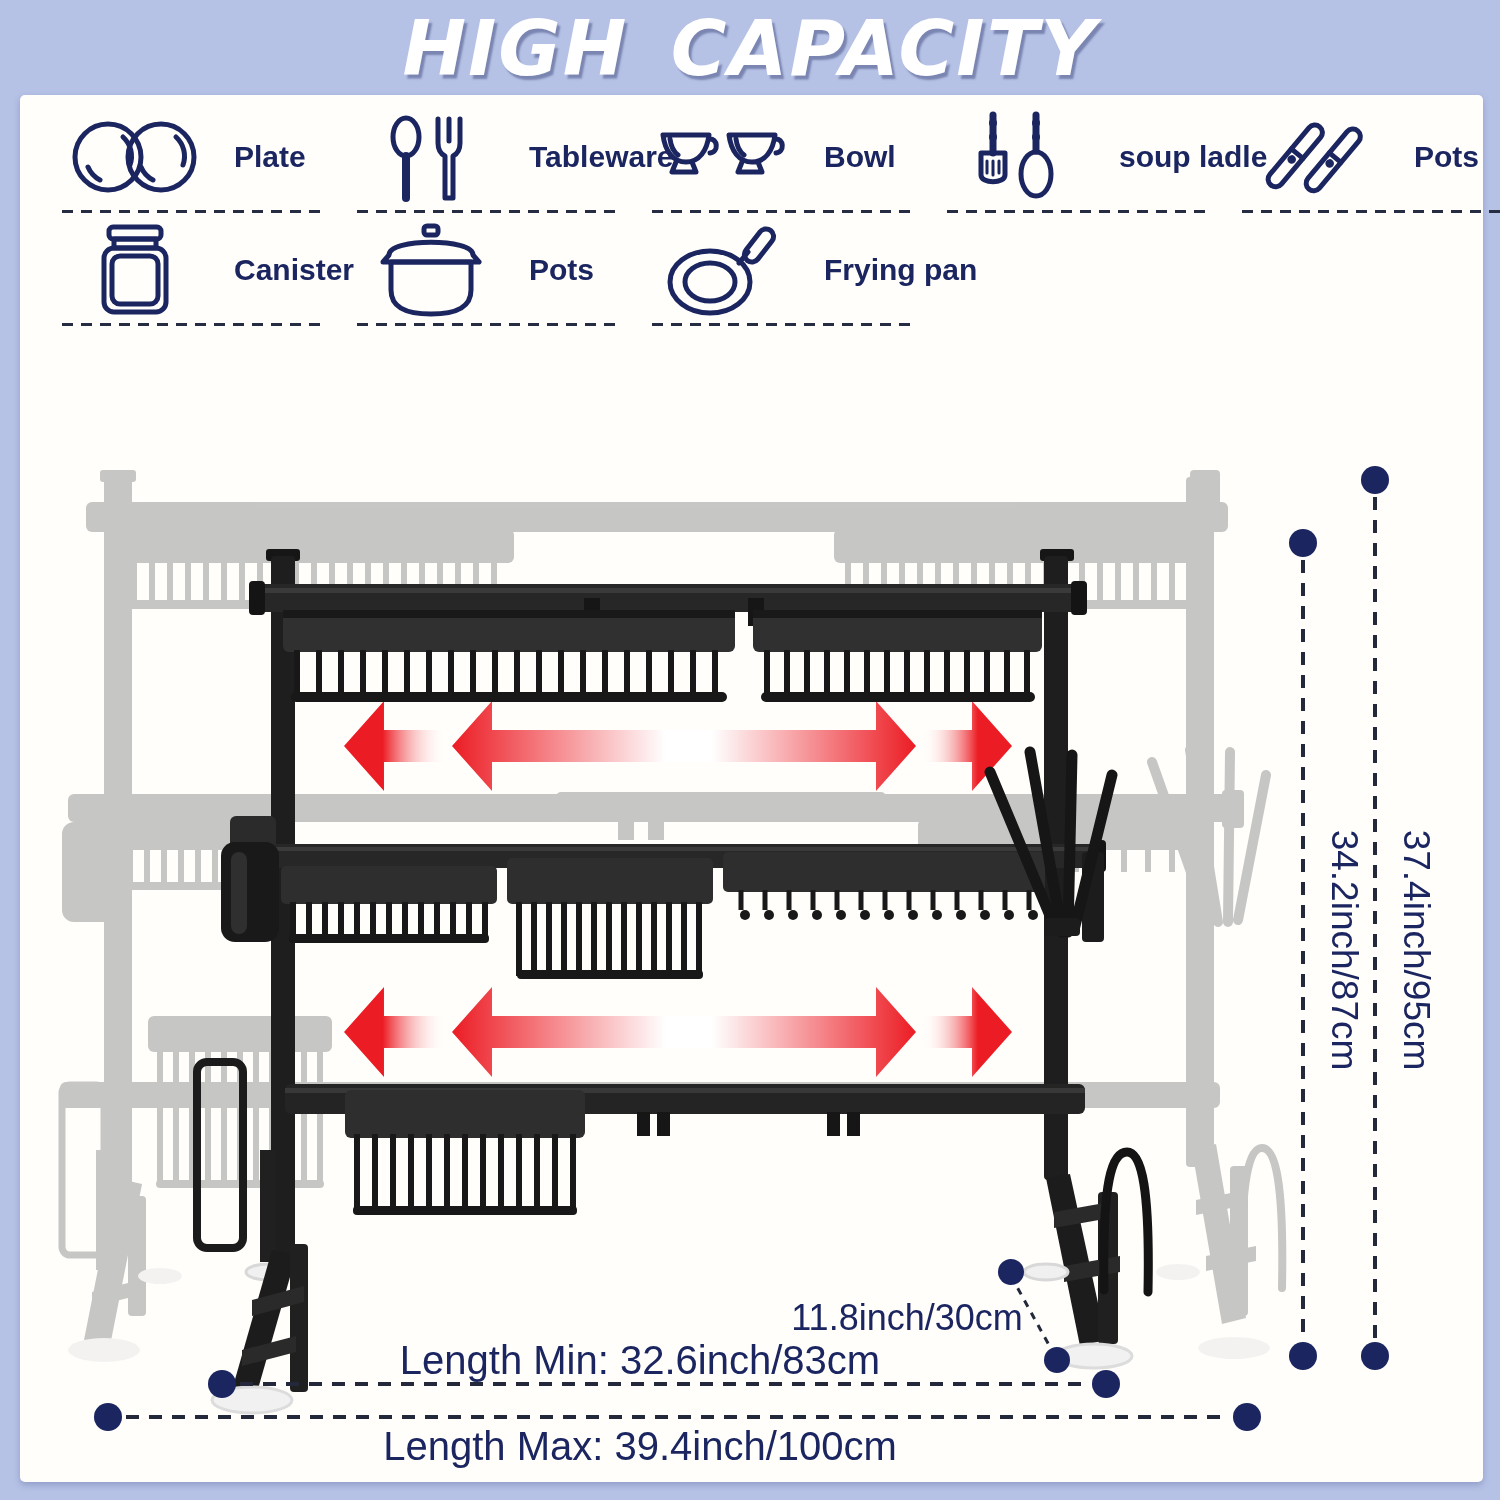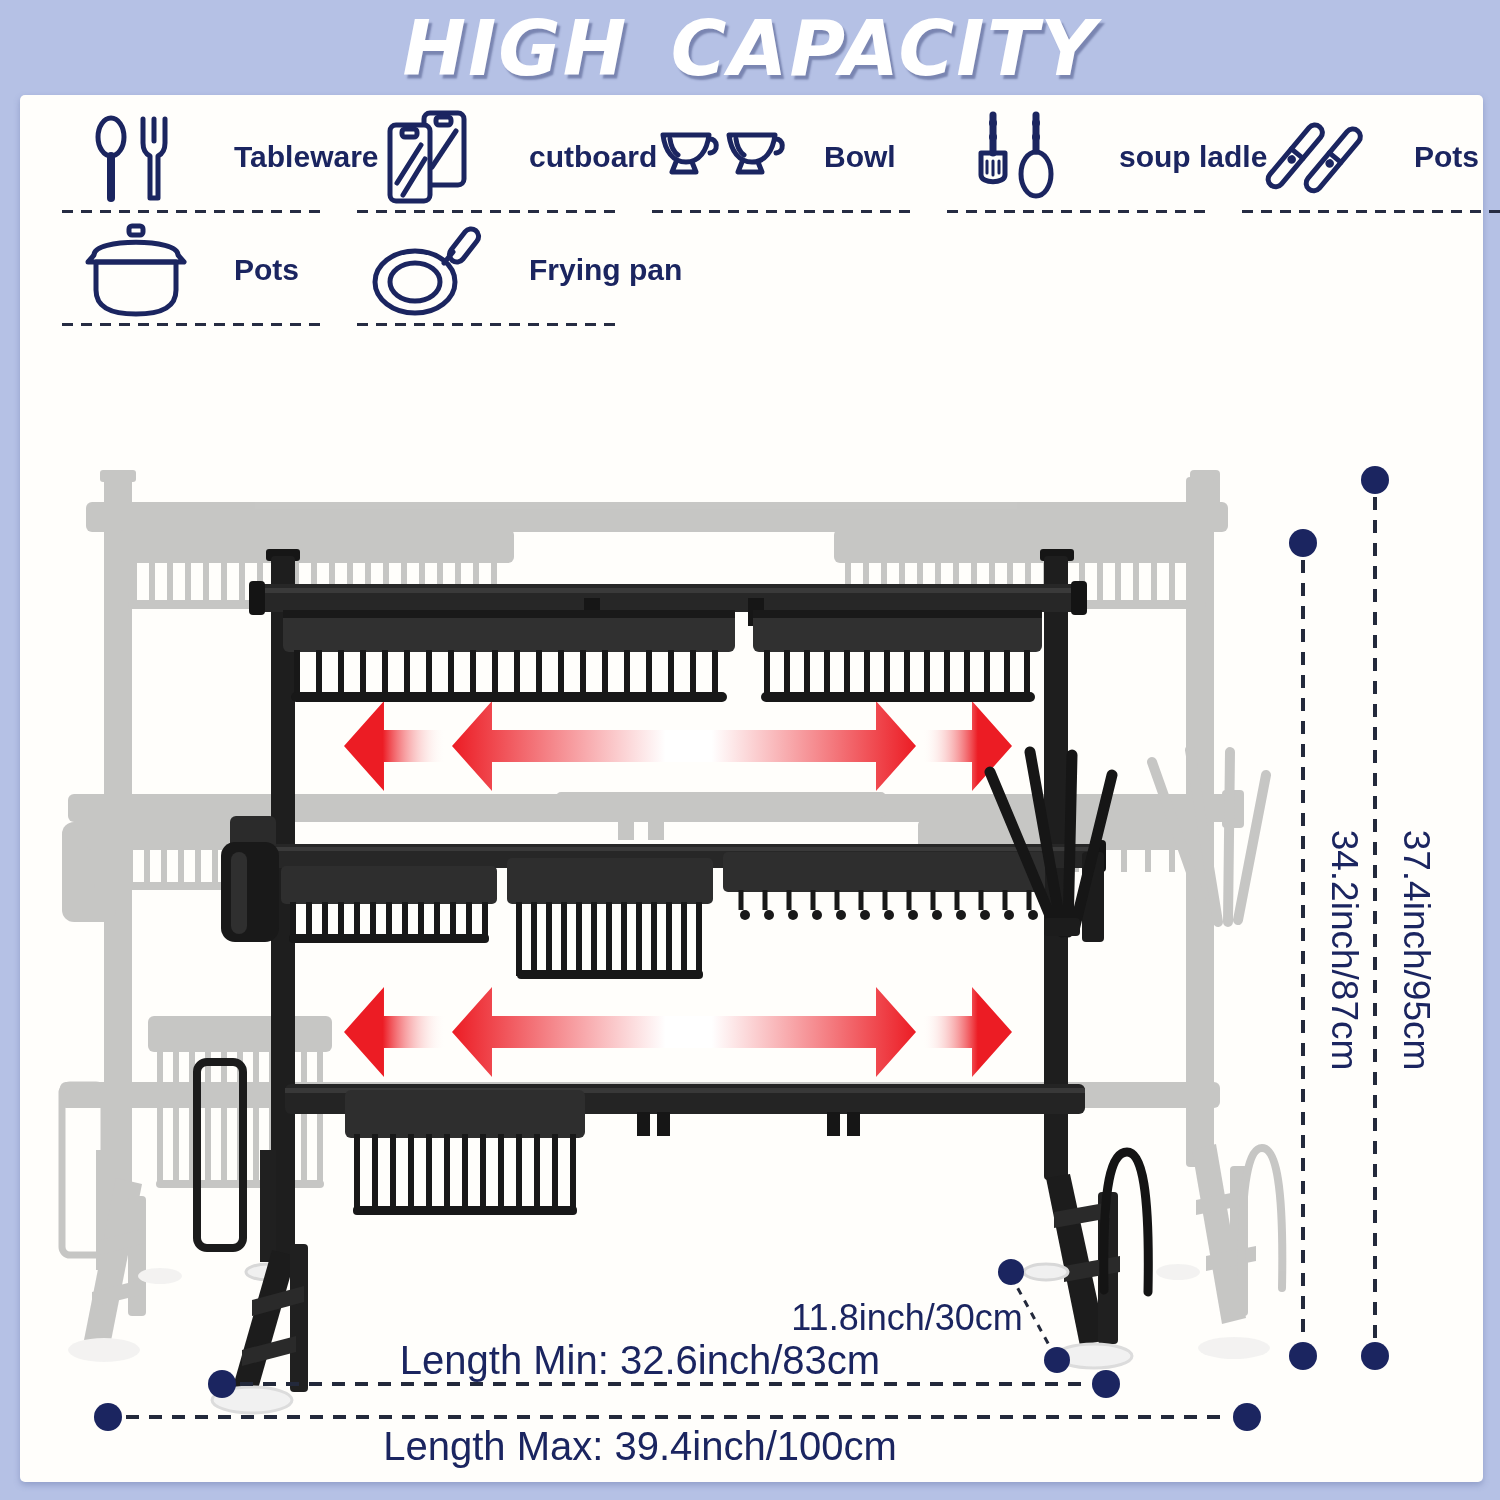--- a/index.html
+++ b/index.html
@@ -25,47 +25,47 @@
 </head>
 <body>
 
 <div class="stage">
 
   <div class="page-title">HIGH CAPACITY</div>
 
   <div class="panel">
     <div class="icon-grid">
 
+      <div class="cell">
+        <span class="icon-box">
+          <svg width="126" height="96" viewBox="0 0 126 96">
+            <circle cx="36" cy="48" r="33"></circle>
+              <path d="M51 28 A26 26 0 0 1 58 56"></path>
+              <path d="M16 58 A26 26 0 0 0 28 71"></path>
+            <circle cx="89" cy="48" r="33"></circle>
+              <path d="M104 28 A26 26 0 0 1 111 56"></path>
+              <path d="M69 58 A26 26 0 0 0 81 71"></path>
+          </svg>
+        </span>
+        <span class="cap-label">Plate</span>
+      </div>
 
 
       <div class="cell">
         <span class="icon-box">
           <svg width="96" height="92" viewBox="0 0 96 92">
             <ellipse cx="24" cy="26" rx="13" ry="19"></ellipse>
               <path d="M24 45 v42" stroke-width="8"></path>
             <path d="M56 8 v24 c0 7 3 11 7 13 v42 h8 v-42 c4 -2 7 -6 7 -13 v-24"></path>
               <path d="M67 8 v22"></path>
           </svg>
         </span>
         <span class="cap-label">Tableware</span>
       </div>
 
-      <div class="cell">
-        <span class="icon-box">
-          <svg width="104" height="96" viewBox="0 0 104 96">
-            <rect x="46" y="4" width="40" height="72" rx="6"></rect>
-              <rect x="58" y="8" width="15" height="8" rx="3"></rect>
-              <path d="M54 58 L78 22"></path>
-            <rect x="12" y="16" width="40" height="76" rx="6" fill="#fffefb"></rect>
-              <rect x="24" y="20" width="15" height="8" rx="3"></rect>
-              <path d="M19 74 L43 36 M25 86 L47 50"></path>
-          </svg>
-        </span>
-        <span class="cap-label">cutboard</span>
-      </div>
 
       <div class="cell">
         <span class="icon-box">
           <svg width="132" height="64" viewBox="0 0 132 64">
             <g>
                 <path d="M4 10 h46 c-2 16 -10 27 -23 27 c-13 0 -21 -11 -23 -27 z"></path>
                 <path d="M50 14 c9 -1 10 13 1 14"></path>
                 <path d="M17 37 l-4 10 h24 l-4 -10"></path>
                 <path d="M11 14 c1 8 4 13 8 16"></path>
               </g>
@@ -108,20 +108,31 @@
             <g transform="rotate(40 70 50)">
                 <rect x="62" y="11" width="15" height="76" rx="7.5"></rect>
                 <path d="M62 46 h15"></path>
                 <circle cx="69" cy="54" r="1.8" fill="#1b2560"></circle>
               </g>
           </svg>
         </span>
         <span class="cap-label">Pots</span>
       </div>
 
+      <div class="cell">
+        <span class="icon-box">
+          <svg width="96" height="92" viewBox="0 0 96 92">
+            <rect x="22" y="3" width="52" height="12" rx="4"></rect>
+              <rect x="27" y="15" width="42" height="9"></rect>
+            <rect x="17" y="24" width="62" height="64" rx="10"></rect>
+              <rect x="25" y="32" width="46" height="48" rx="8"></rect>
+          </svg>
+        </span>
+        <span class="cap-label">Canister</span>
+      </div>
 
 
       <div class="cell">
         <span class="icon-box">
           <svg width="112" height="94" viewBox="0 0 112 94">
             <rect x="50" y="3" width="14" height="9" rx="3"></rect>
             <path d="M15 32 c0 -17 84 -17 84 0 l6 7 h-96 z"></path>
             <path d="M17 39 h80 v28 c0 17 -14 24 -40 24 s-40 -7 -40 -24 z"></path>
           </svg>
         </span>

